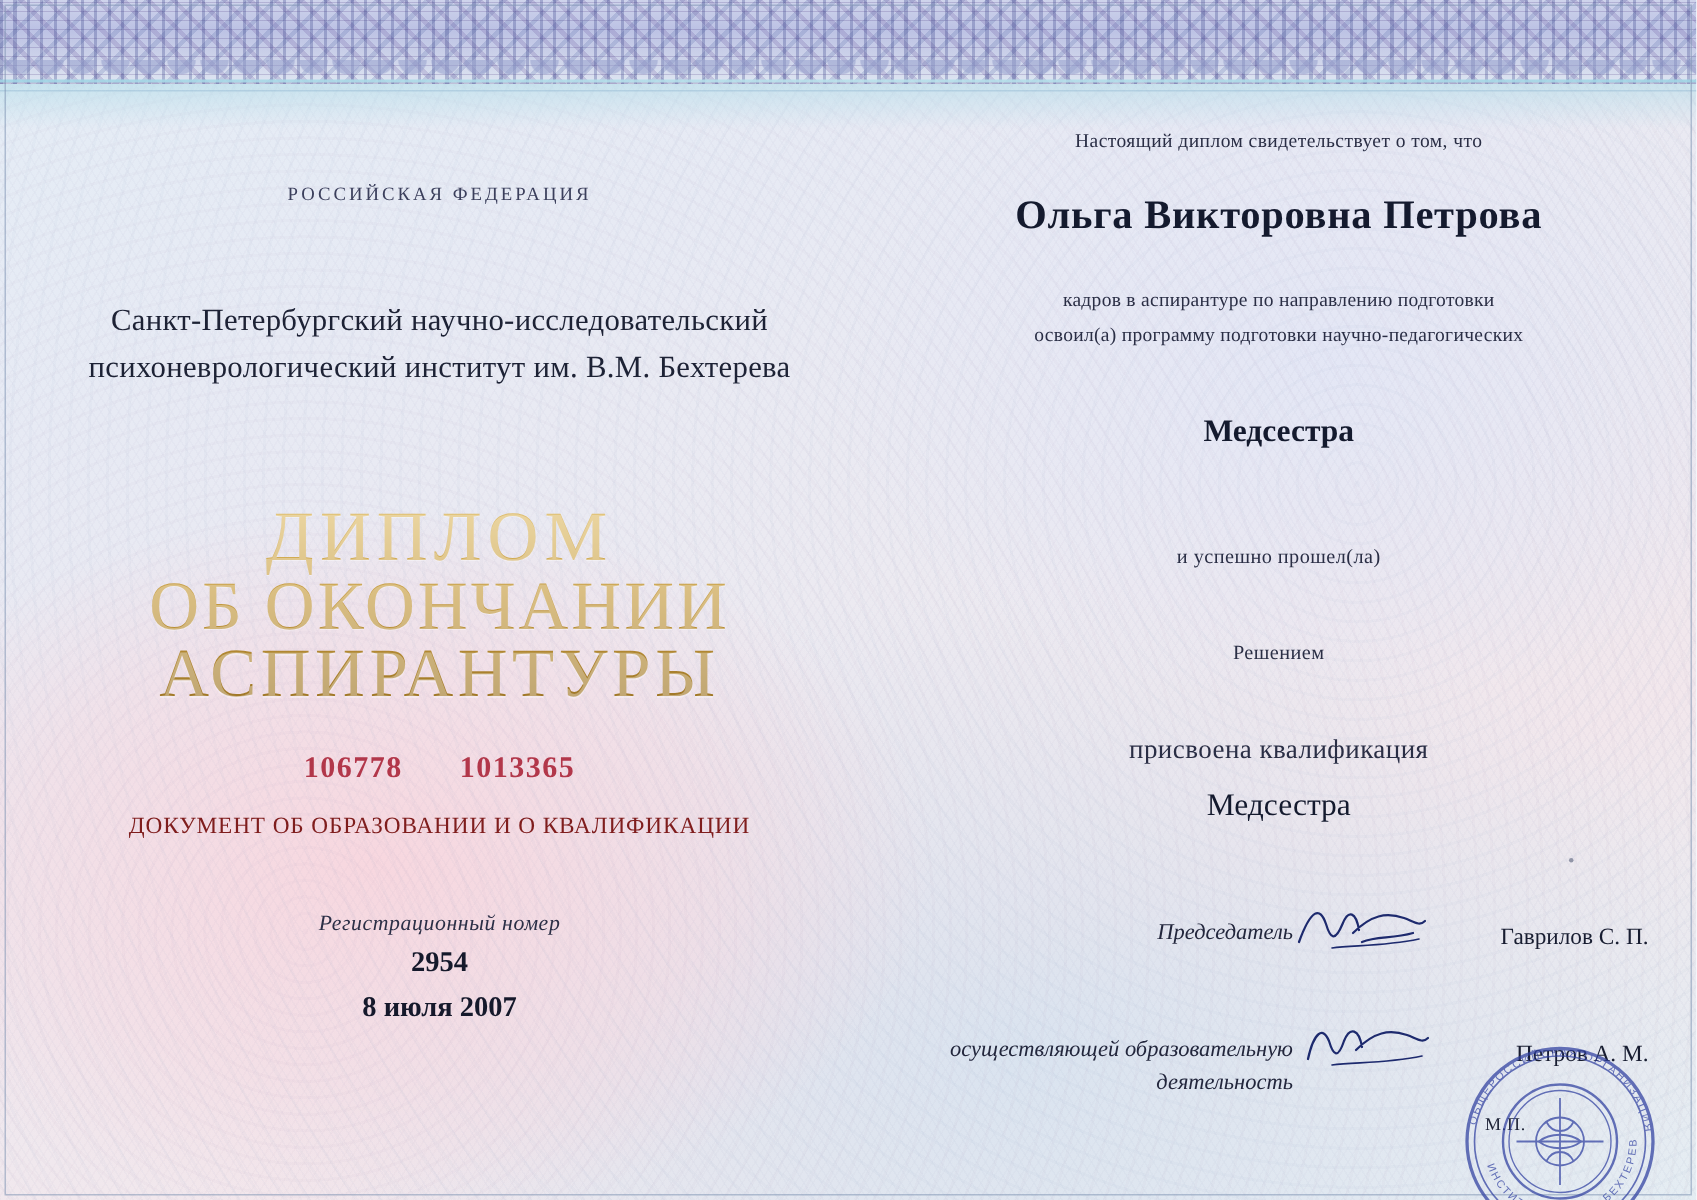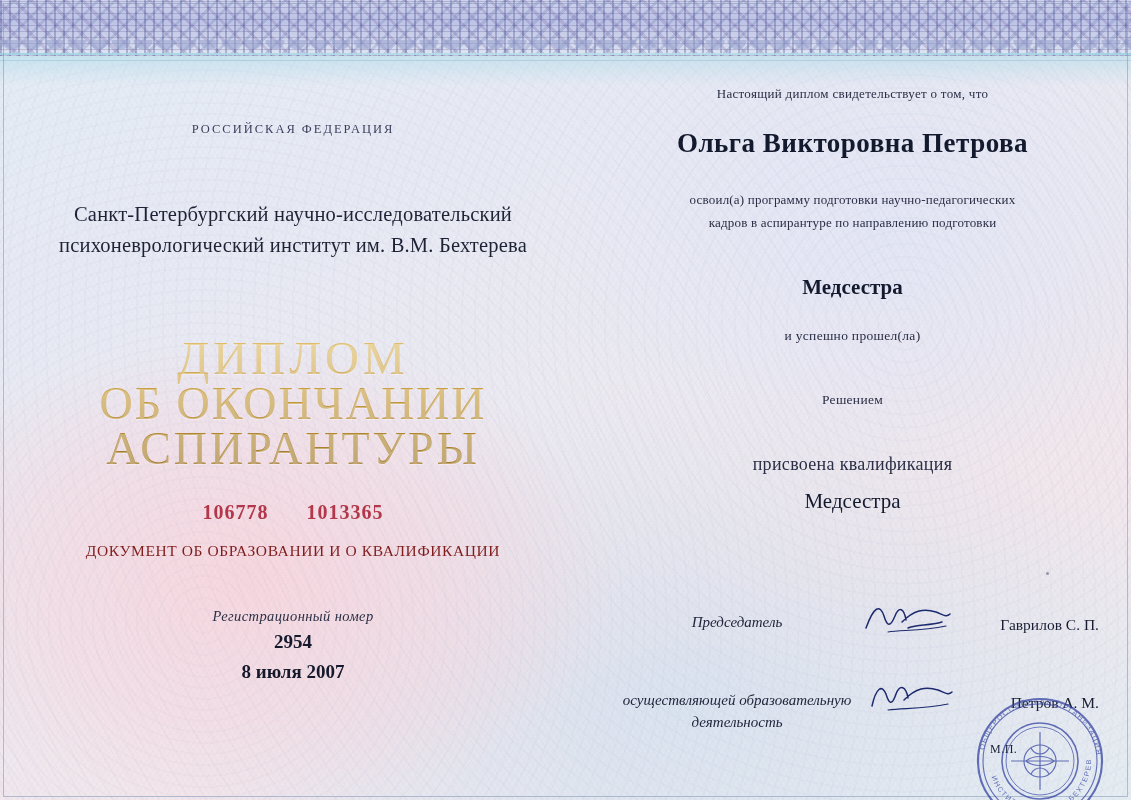--- a/index.html
+++ b/index.html
@@ -198,21 +198,21 @@
     line-height: 1.75;
     letter-spacing: .2px;
   }
   .r-direction {
     margin-top: 40px;
     font-size: 21px;
     font-weight: bold;
     color: #141a2e;
   }
   .r-passed {
-    margin-top: 28px;
+    margin-top: 63px;
     font-size: 13.5px;
     color: #2a2e45;
     letter-spacing: .3px;
   }
   .r-decision {
     margin-top: 48px;
     font-size: 13.5px;
     color: #2a2e45;
     letter-spacing: .3px;
   }
@@ -238,21 +238,21 @@
     left: 612px;
   }
   .sig-row.first { top: 612px; }
   .sig-row.second { top: 690px; }
 
   .sig-role {
     font-size: 15px;
     font-style: italic;
     color: #22263c;
     line-height: 1.45;
-    text-align: center;
+    text-align: right;
     width: 250px;
   }
   .sig-name {
     font-size: 15.5px;
     color: #181d31;
     white-space: nowrap;
     padding-top: 4px;
   }
   .sig-scribble {
     position: absolute;
@@ -329,22 +329,22 @@
 
     <div class="date-value">8 июля 2007</div>
   </div>
 
   <div class="col-right">
     <div class="r-intro">Настоящий диплом свидетельствует о том, что</div>
 
     <div class="r-name">Ольга Викторовна Петрова</div>
 
     <div class="r-program">
+      <div>кадров в аспирантуре по направлению подготовки</div>
       <div>освоил(а) программу подготовки научно-педагогических</div>
-      <div>кадров в аспирантуре по направлению подготовки</div>
     </div>
 
     <div class="r-direction">Медсестра</div>
 
     <div class="r-passed">и успешно прошел(ла)</div>
 
     <div class="r-decision">Решением</div>
 
     <div class="r-qual-label">присвоена квалификация</div>
     <div class="r-qual-value">Медсестра</div>

